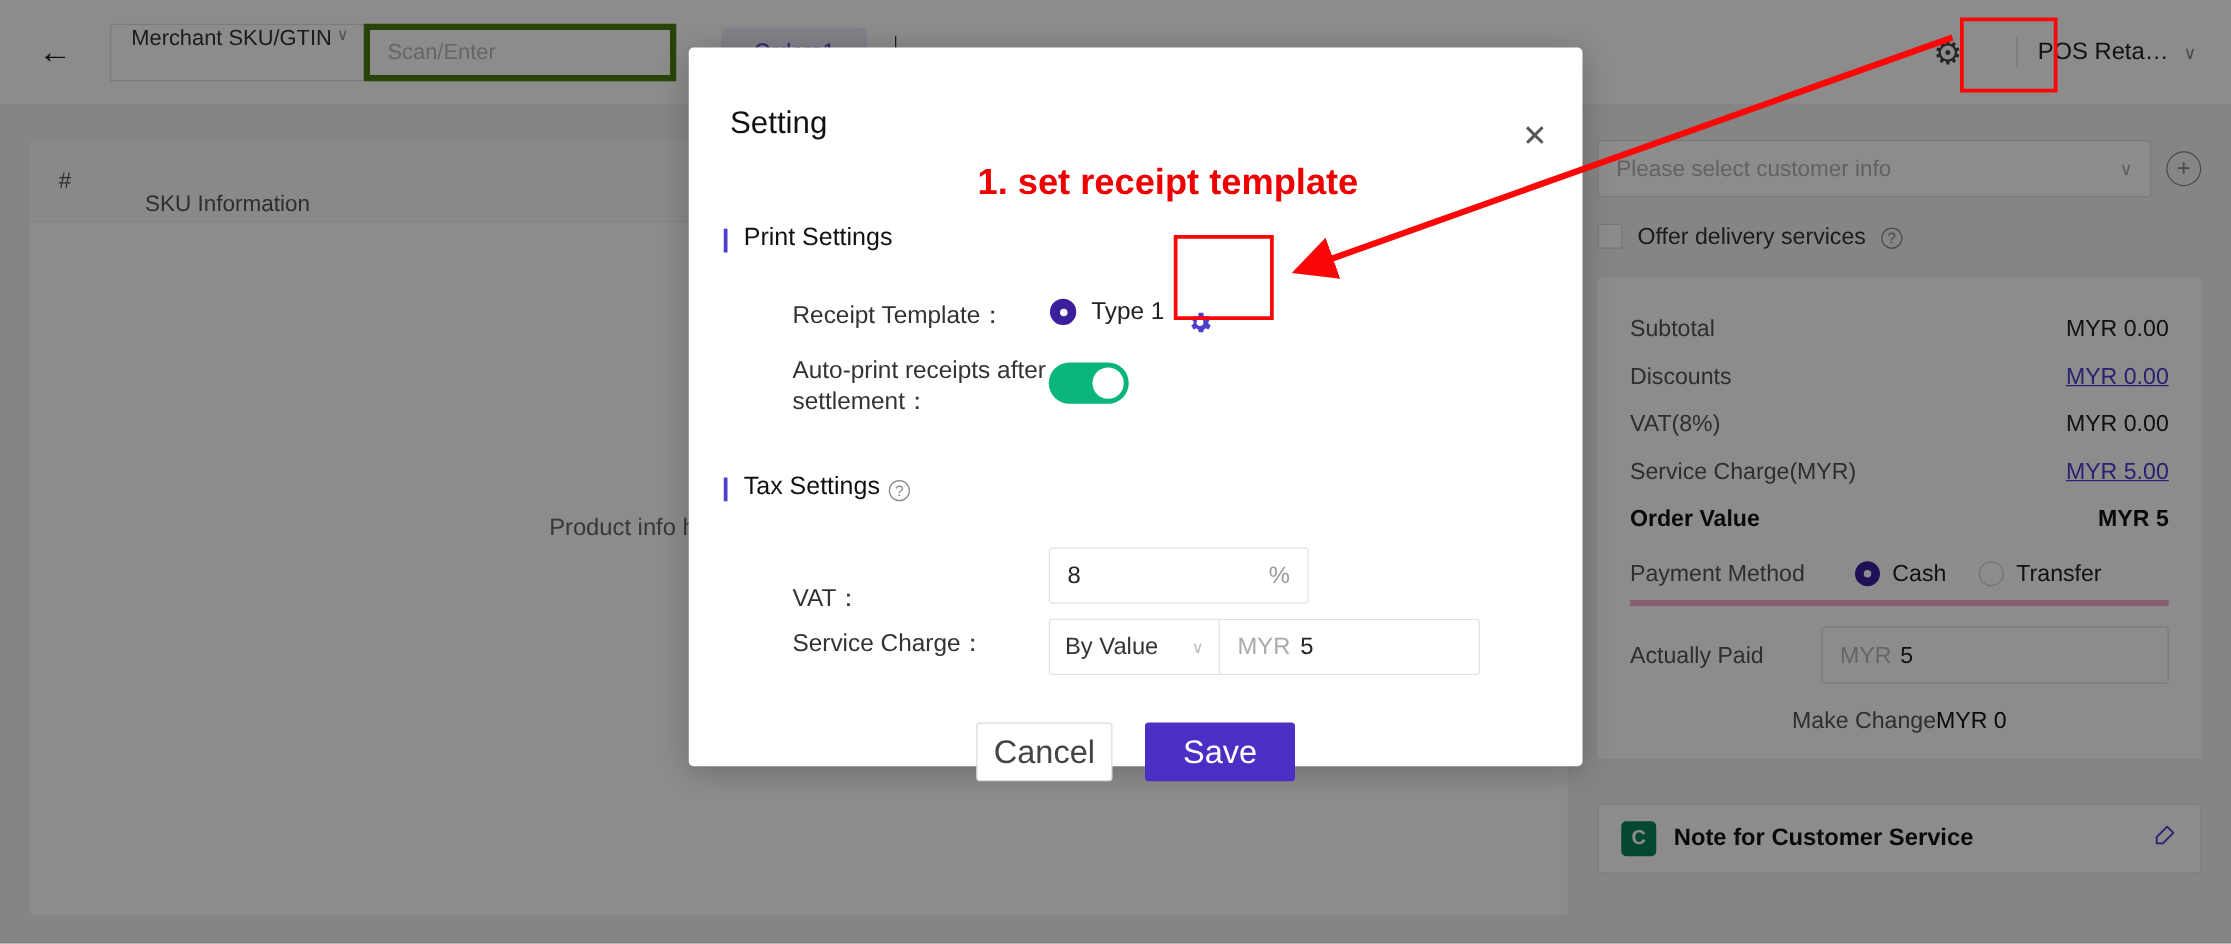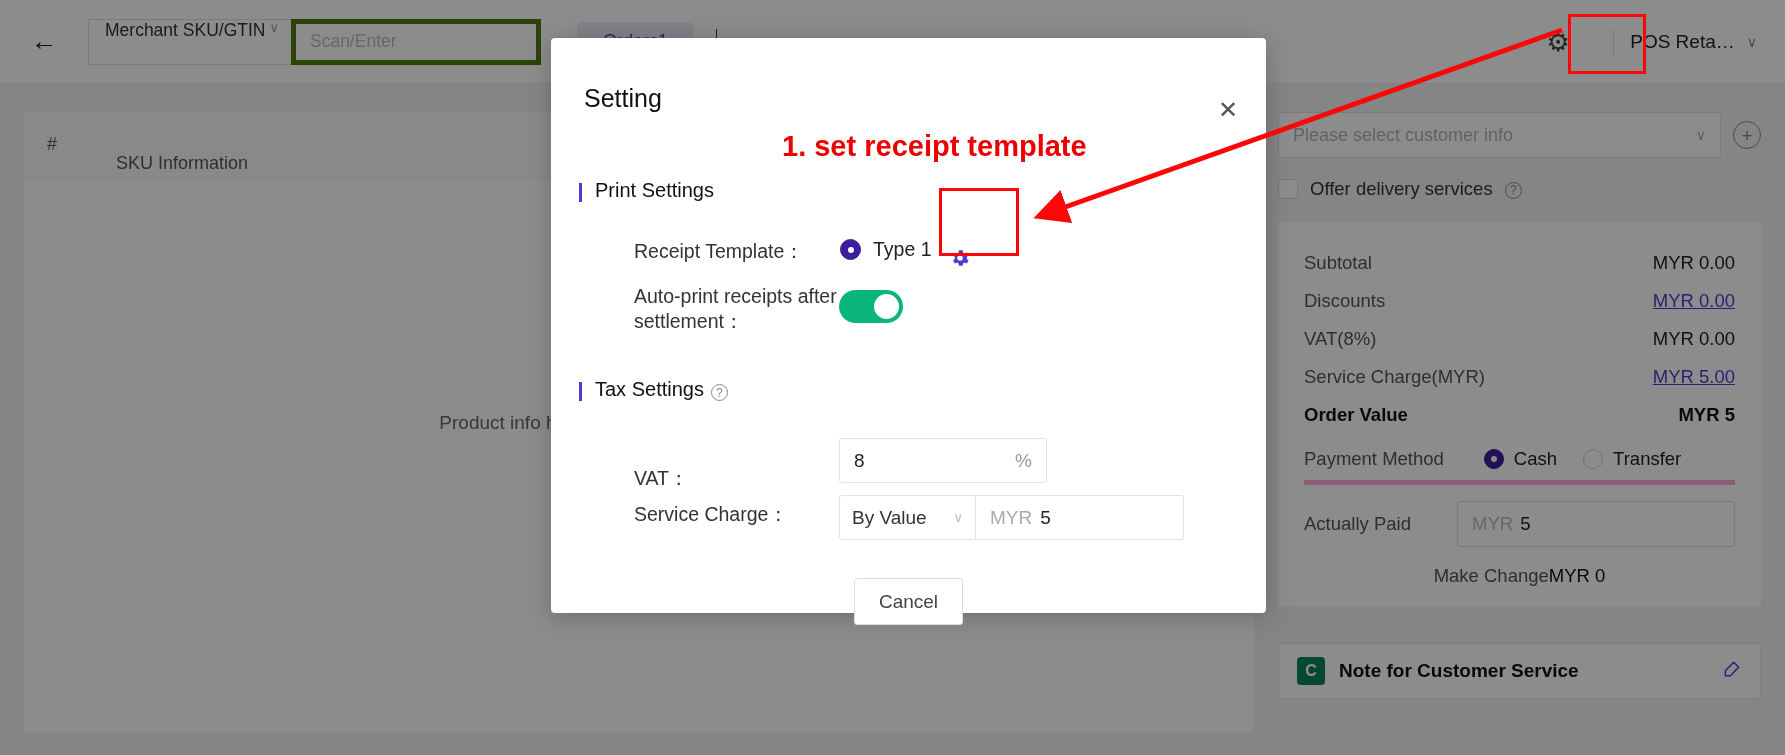--- a/index.html
+++ b/index.html
@@ -312,21 +312,21 @@
   }
   .svc-input .amt { color: #222; }
 
   .modal-actions {
     position: absolute; left: 0; top: 540px;
     width: 715px; display: flex; justify-content: center; gap: 26px;
   }
   .btn {
     height: 47px; min-width: 109px;
     display: flex; align-items: center; justify-content: center;
-    font-size: 19px; border-radius: 3px;
+    font-size: 26px; border-radius: 3px;
   }
   .btn-cancel { background: #fff; border: 1px solid #dcdcdc; color: #444; }
   .btn-save   { background: #4b2fc4; color: #fff; min-width: 120px; }
 
   
   #anno { position: absolute; inset: 0; z-index: 90; pointer-events: none; }
   .anno-text {
     position: absolute; left: 782px; top: 130px;
     color: #ee0000; font-size: 29px; font-weight: bold;
     white-space: nowrap;
@@ -515,20 +515,21 @@
         <span class="caret">∨</span>
       </div>
       <div class="svc-input">
         <span>MYR</span>
         <span class="amt">5</span>
       </div>
     </div>
 
     <div class="modal-actions">
       <div class="btn btn-cancel">Cancel</div>
+      <div class="btn btn-save">Save</div>
     </div>
   </div>
 
   <div id="anno">
     <div class="anno-text">1. set receipt template</div>
     <div class="hl-box" id="hl-gear-tpl"></div>
     <div class="hl-box" id="hl-gear-top"></div>
     <svg width="1785" height="755" style="position:absolute;left:0;top:0;">
       <defs>
         <marker id="ah" markerWidth="7" markerHeight="7" refX="5.6" refY="3.5" orient="auto">

